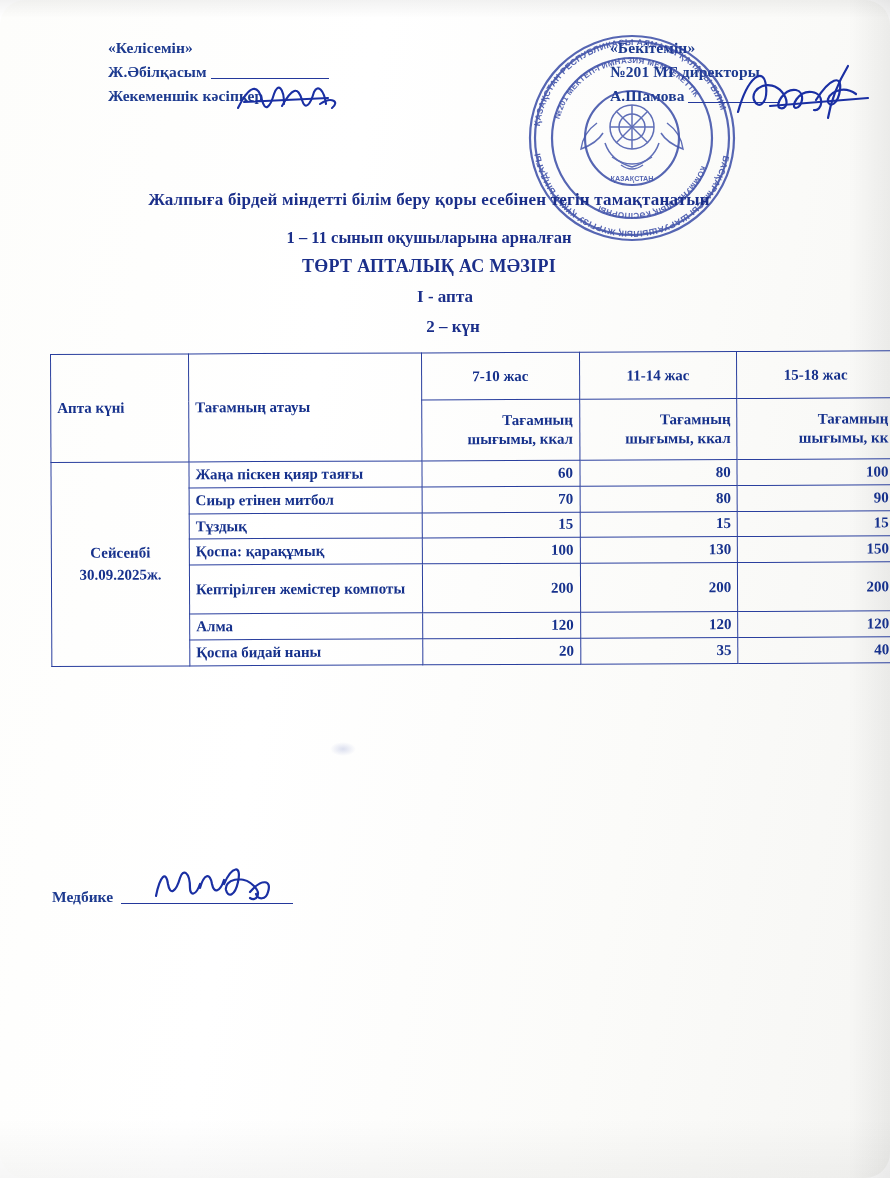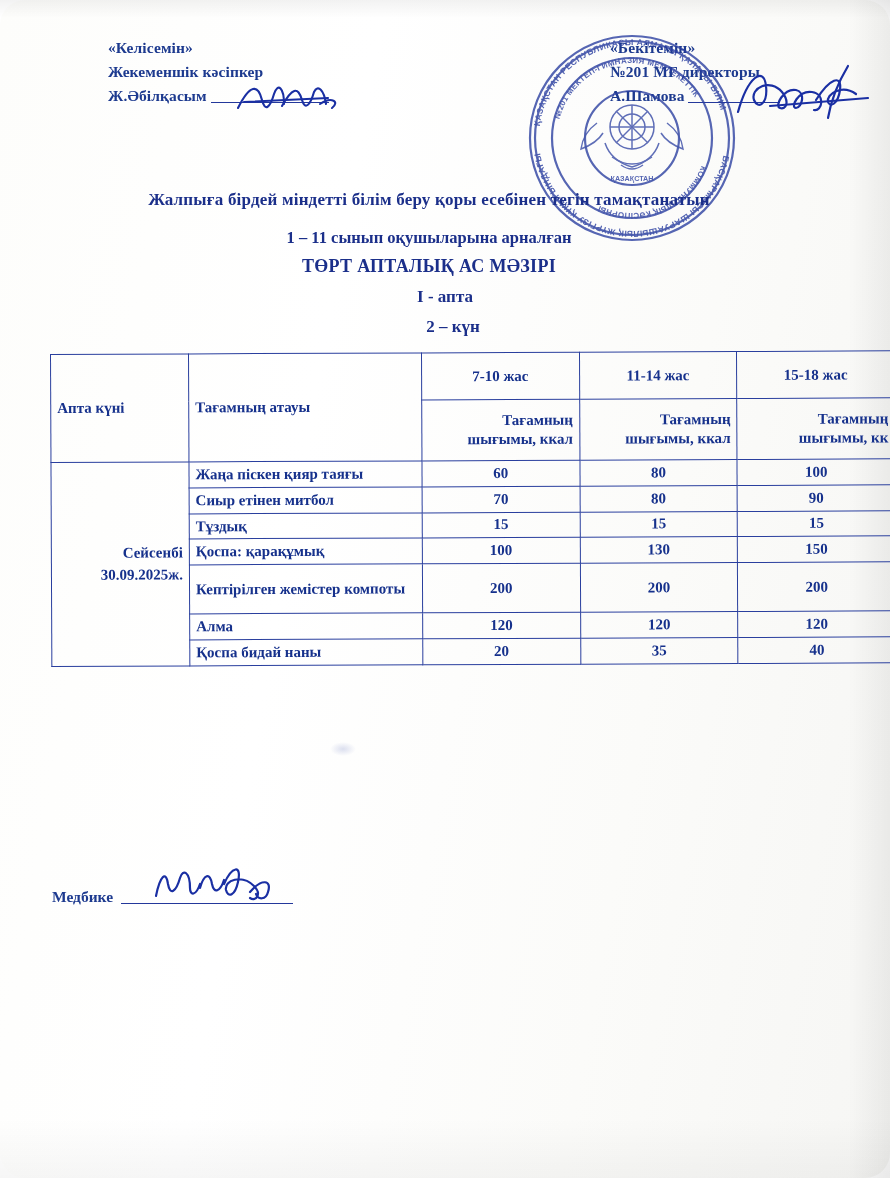--- a/index.html
+++ b/index.html
@@ -140,34 +140,34 @@
     font-weight: bold;
     vertical-align: middle;
   }
   .menu-table th { font-weight: bold; }
   .col-day   { width: 128px; text-align: left; padding-left: 10px; }
   .col-dish  { width: 230px; text-align: left; padding-left: 10px; }
   .col-val   { width: 150px; text-align: center; font-weight: normal; }
   .head-age  { text-align: center; height: 40px; }
   .head-out  { text-align: right; line-height: 1.25; height: 54px; font-size: 14.5px; }
   .cell-day {
-    text-align: right;
+    text-align: center;
     vertical-align: top;
     padding-top: 8px;
     line-height: 1.5;
     font-size: 15px;
   }
   .cell-dish {
     text-align: left;
     font-weight: normal;
     line-height: 1.25;
     font-size: 15px;
   }
   .cell-num {
-    text-align: center;
+    text-align: right;
     font-weight: normal;
     font-size: 15px;
   }
   .row-tall td { height: 42px; }
 
   
   .footer {
     position: absolute;
     left: 52px;
     top: 888px;
@@ -190,24 +190,24 @@
 <body>
 
 <div class="page">
 
   <div class="paper-edge-top"></div>
   <div class="paper-shade-right"></div>
   <div class="paper-shade-bottom"></div>
 
   <div class="hdr-left">
     <div>«Келісемін»</div>
-    <div>Жекеменшік кәсіпкер</div>
     <div>
       <span>Ж.Әбілқасым</span><span class="sig-line"></span>
     </div>
+    <div>Жекеменшік кәсіпкер</div>
   </div>
 
   <div class="hdr-right">
     <div>«Бекітемін»</div>
     <div>№201 МГ директоры</div>
     <div>
       <span>А.Шамова</span><span class="sig-line short"></span>
     </div>
   </div>
 

